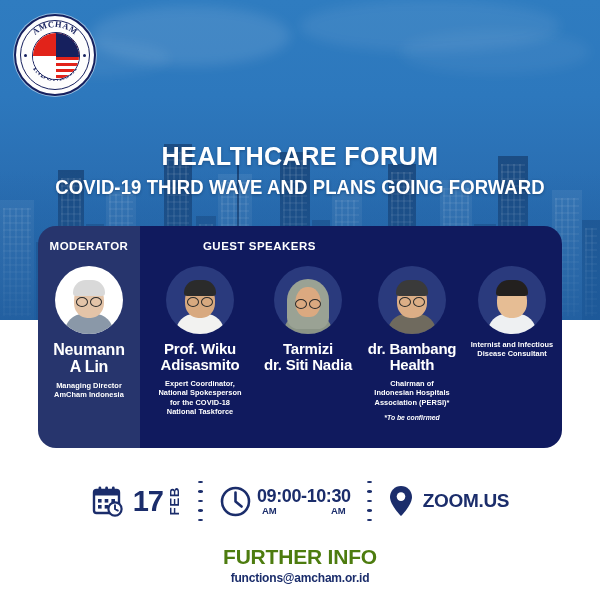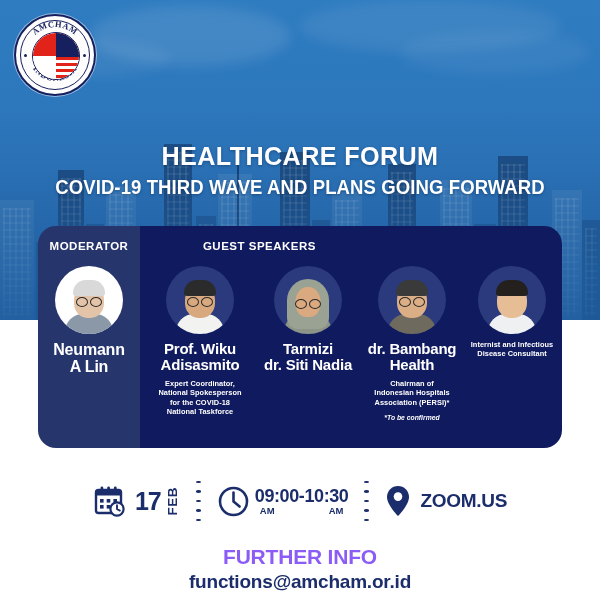--- a/index.html
+++ b/index.html
@@ -200,45 +200,45 @@
   }
   .infoblk{display:flex;align-items:center;color:#1b2d6b;}
   .dotsep{
     display:flex;flex-direction:column;justify-content:center;align-items:center;
     height:48px;margin:0 16px;
   }
   .dotsep span{
     width:5px;height:5px;border-radius:50%;background:#1b2d6b;margin:3.5px 0;display:block;
   }
   .daynum{
-    font-size:25px;font-weight:bold;color:#1b2d6b;letter-spacing:-1px;margin-left:8px;
+    font-size:29px;font-weight:bold;color:#1b2d6b;letter-spacing:-1px;margin-left:8px;
   }
   .monthv{
     font-size:13.5px;font-weight:bold;color:#1b2d6b;margin-left:4px;
     writing-mode:vertical-rl;transform:rotate(180deg);letter-spacing:.5px;
   }
   .timewrap{margin-left:5px;text-align:right;}
   .timeline1{font-size:18px;font-weight:bold;color:#1b2d6b;letter-spacing:-.4px;line-height:19px;}
   .timeline2{
     display:flex;justify-content:space-between;font-size:9.5px;font-weight:bold;
     color:#1b2d6b;padding:0 5px;margin-top:-1px;
   }
   .placetx{font-size:19px;font-weight:bold;color:#1b2d6b;margin-left:9px;letter-spacing:-.3px;}
 
   
   .ico{display:block;}
 
   
   .further{
     position:absolute;left:0;right:0;top:545px;text-align:center;
-    color:#8b5cf6;font-weight:bold;font-size:21px;letter-spacing:-.2px;
+    color:#4d7c0f;font-weight:bold;font-size:21px;letter-spacing:-.2px;
   }
   .email{
     position:absolute;left:0;right:0;top:571px;text-align:center;
-    color:#1b2d6b;font-weight:bold;font-size:19px;letter-spacing:-.2px;
+    color:#1b2d6b;font-weight:bold;font-size:12px;letter-spacing:-.2px;
   }
 </style>
 </head>
 <body>
 
 <div id="poster">
 
   <div class="sky">
     <div class="cloud c1"></div>
     <div class="cloud c2"></div>
@@ -319,20 +319,24 @@
         <div class="glass">
             <i class="l"></i>
             <i class="r"></i>
           </div>
       </div>
     </div>
     <div class="nm">
       <div>Neumann</div>
       <div>A Lin</div>
     </div>
+    <div class="rl">
+      <div>Managing Director</div>
+      <div>AmCham Indonesia</div>
+    </div>
   </div>
 
   <div class="person p1">
     <div class="ph blue">
       <div class="face">
         <div class="body" style="background:#f2f2f0;"></div>
         <div class="head" style="background:#d8a97f;"></div>
         <div class="hair" style="background:#2b2b2b;"></div>
         <div class="glass">
             <i class="l"></i>

